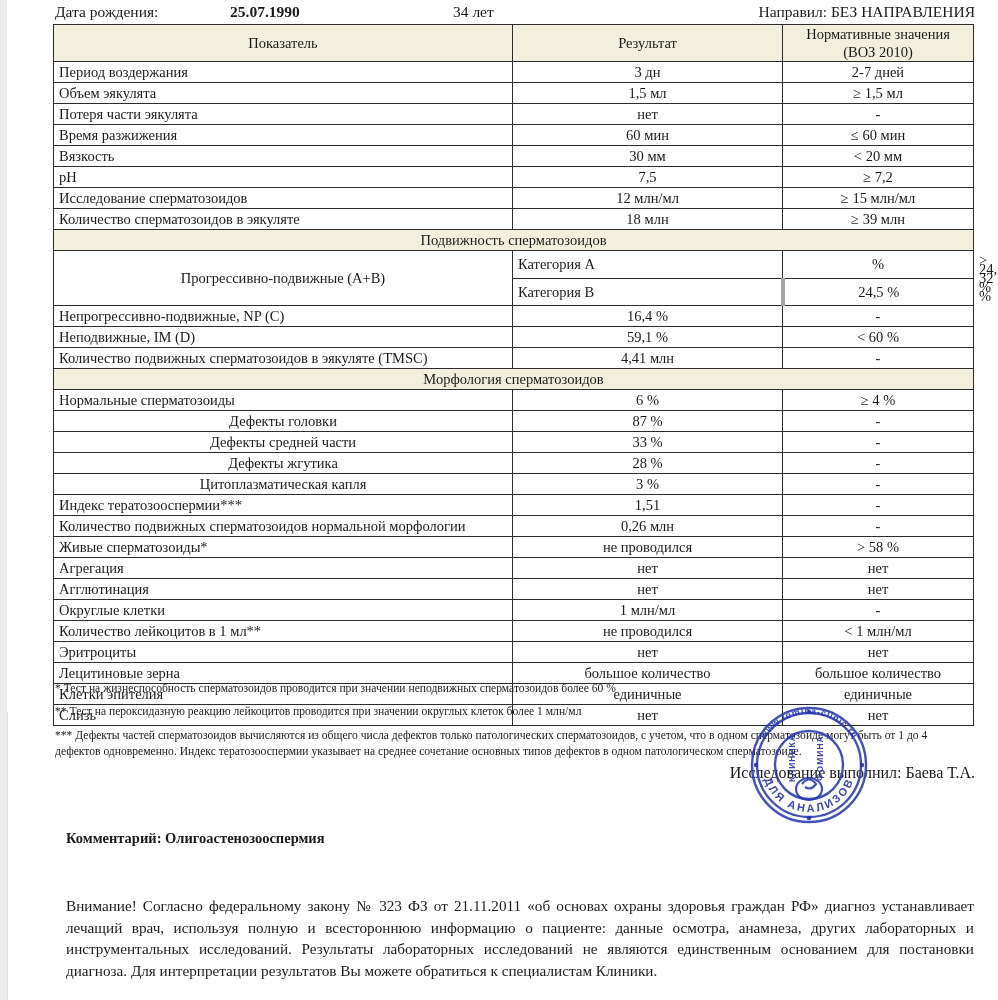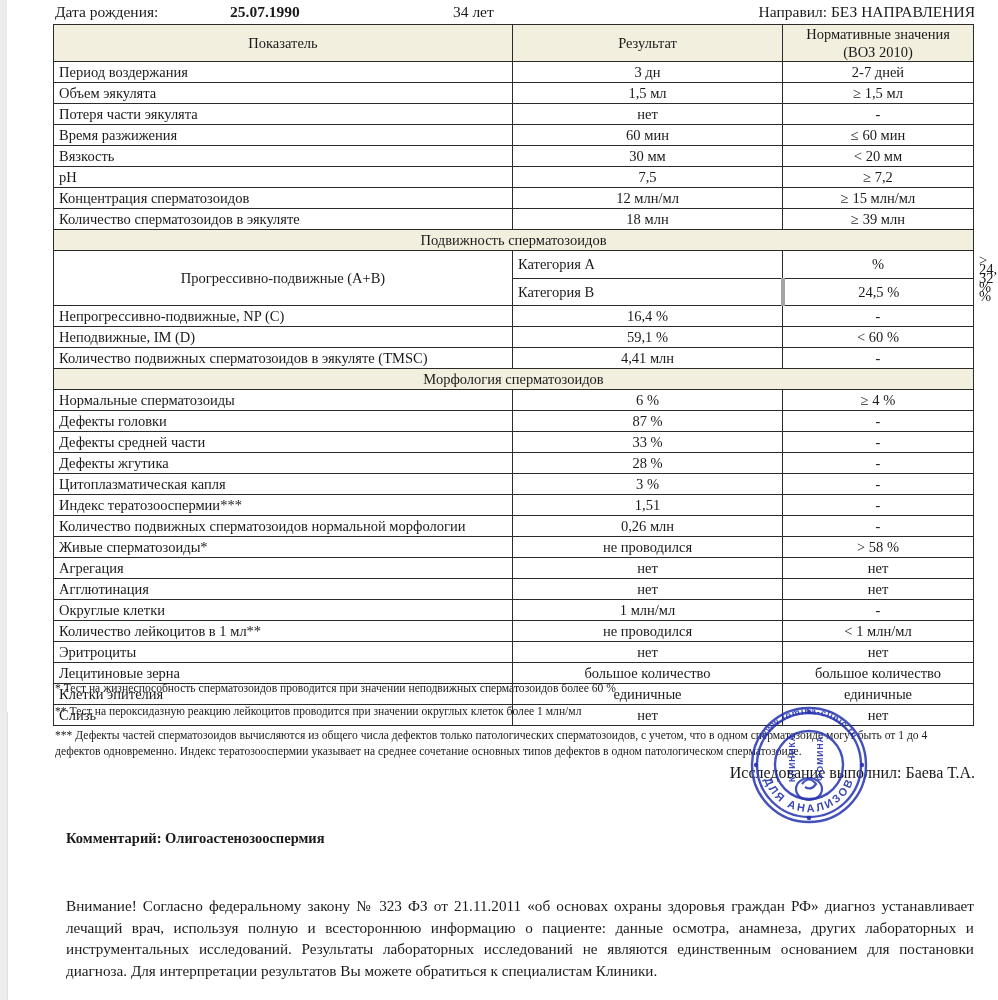--- a/index.html
+++ b/index.html
@@ -75,21 +75,21 @@
     text-align: center;
     height: 34px;
     line-height: 16px;
   }
   .outer-top    { border-top-width: 2px; }
   .outer-bottom { border-bottom-width: 2px; }
   .outer-left   { border-left-width: 2px; margin-left: 20px; }
   .outer-right  { border-right-width: 2px; }
 
   .c { text-align: center; }
-  .r { text-align: left; }
+  .r { text-align: center; }
   .l { text-align: left; }
   .b { font-weight: bold; }
 
   .section-head td {
     background: #f2efdf !important;
     text-align: center;
     font-weight: bold;
     height: 20px;
   }
 
@@ -205,21 +205,21 @@
           <td class="l outer-left">Вязкость</td>
           <td class="c">30 мм</td>
           <td class="c outer-right">&lt; 20 мм</td>
         </tr>
         <tr>
           <td class="l outer-left">pH</td>
           <td class="c">7,5</td>
           <td class="c outer-right">≥ 7,2</td>
         </tr>
         <tr>
-          <td class="l outer-left b">Концентрация сперматозоидов</td>
+          <td class="l outer-left b">Исследование сперматозоидов</td>
           <td class="c b">12 млн/мл</td>
           <td class="c outer-right">≥ 15 млн/мл</td>
         </tr>
         <tr>
           <td class="l outer-left">Количество сперматозоидов в эякуляте</td>
           <td class="c">18 млн</td>
           <td class="c outer-right">≥ 39 млн</td>
         </tr>
         <tr class="section-head">
           <td colspan="3" class="outer-left outer-right">Подвижность сперматозоидов</td>

